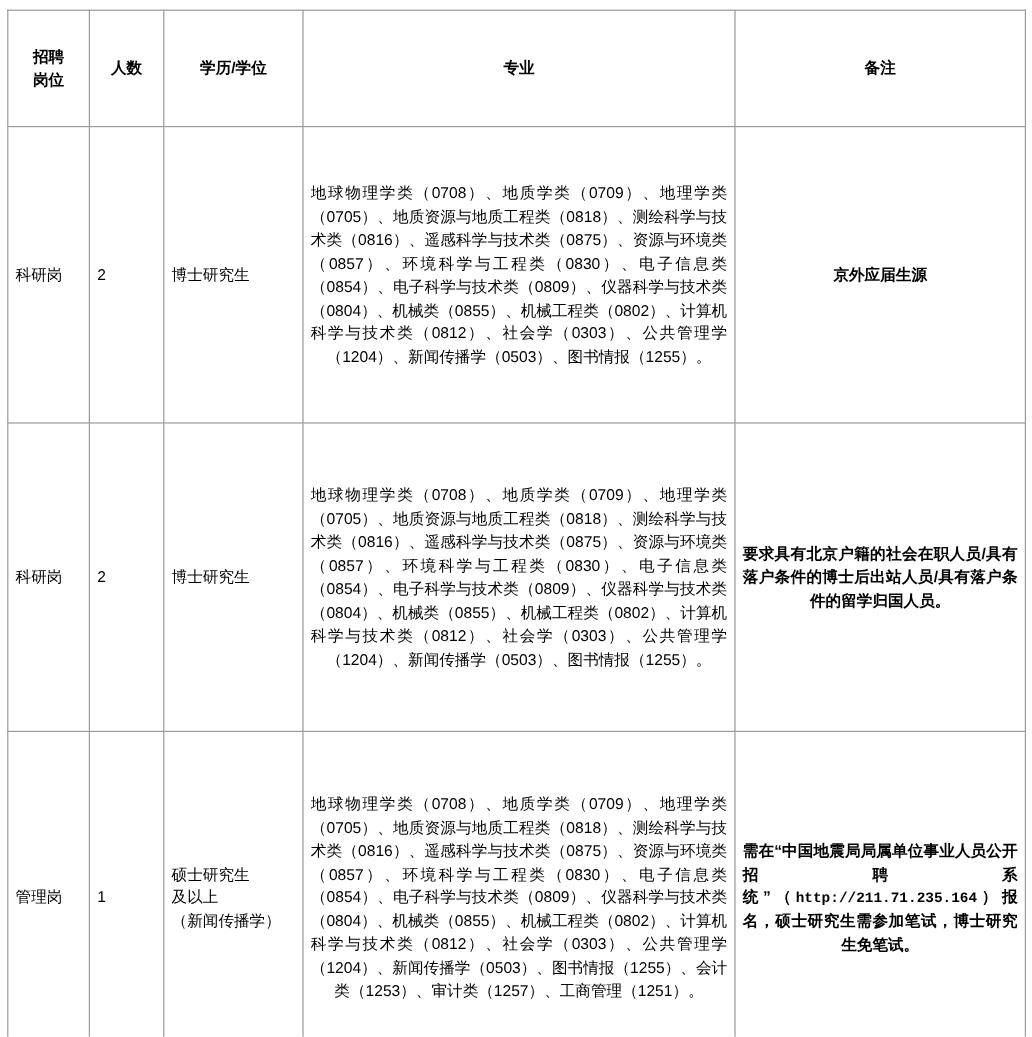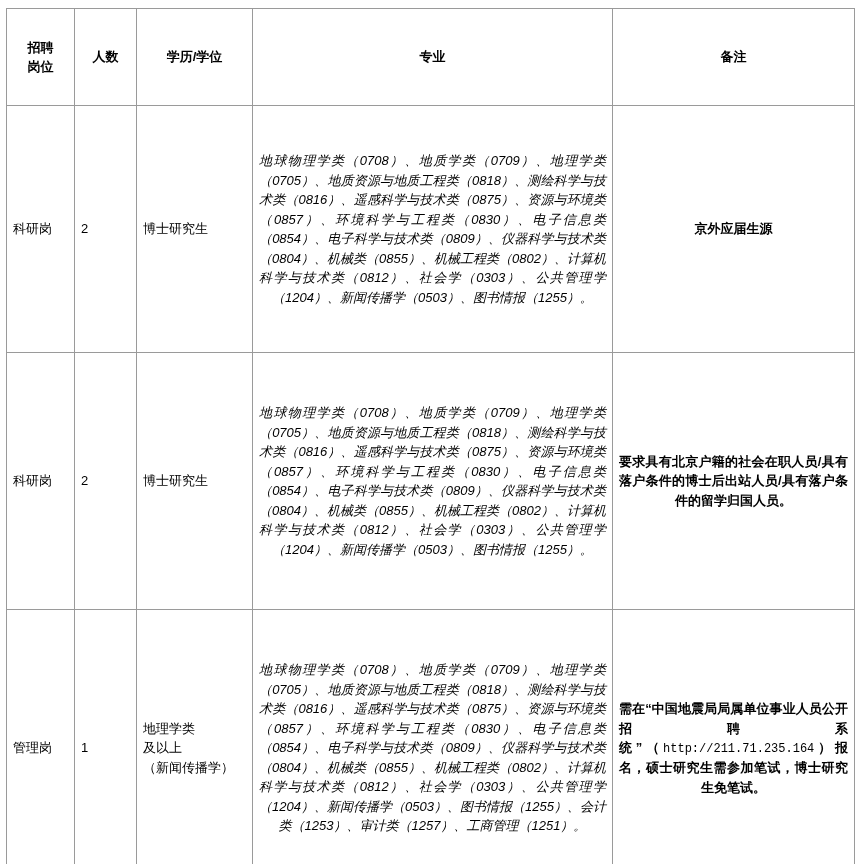--- a/index.html
+++ b/index.html
@@ -55,37 +55,36 @@
   td.degree .deg-line {
     display: block;
     font-family: Liberation Serif, serif;
   }
   td.major {
     text-align: justify;
     text-align-last: center;
     padding: 10px 14px;
     font-size: 12.5px;
     line-height: 1.95;
-    font-style: italic;
   }
   td.remark {
     text-align: justify;
     text-align-last: center;
     font-weight: bold;
     padding: 10px 14px;
     font-size: 13px;
     line-height: 1.95;
   }
   td.remark.center-only {
     text-align: left;
     text-align-last: center;
   }
   .mono {
     font-family: "Liberation Mono", "DejaVu Sans Mono", monospace;
-    font-weight: normal;
+    font-weight: bold;
     font-size: 12px;
   }
   tr.row1 td { height: 238px; }
   tr.row2 td { height: 248px; }
   tr.row3 td { height: 268px; }
 </style>
 </head>
 <body>
 
 <div class="sheet">
@@ -125,21 +124,21 @@
         <td class="degree">
           <span class="deg-line">博士研究生</span>
         </td>
         <td class="major">地球物理学类（0708）、地质学类（0709）、地理学类（0705）、地质资源与地质工程类（0818）、测绘科学与技术类（0816）、遥感科学与技术类（0875）、资源与环境类（0857）、环境科学与工程类（0830）、电子信息类（0854）、电子科学与技术类（0809）、仪器科学与技术类（0804）、机械类（0855）、机械工程类（0802）、计算机科学与技术类（0812）、社会学（0303）、公共管理学（1204）、新闻传播学（0503）、图书情报（1255）。</td>
         <td class="remark">要求具有北京户籍的社会在职人员/具有落户条件的博士后出站人员/具有落户条件的留学归国人员。</td>
       </tr>
       <tr class="row3">
         <td class="post">管理岗</td>
         <td class="count">1</td>
         <td class="degree">
-          <span class="deg-line">地理学类</span>
+          <span class="deg-line">硕士研究生</span>
           <span class="deg-line">及以上</span>
           <span class="deg-line">（新闻传播学）</span>
         </td>
         <td class="major">地球物理学类（0708）、地质学类（0709）、地理学类（0705）、地质资源与地质工程类（0818）、测绘科学与技术类（0816）、遥感科学与技术类（0875）、资源与环境类（0857）、环境科学与工程类（0830）、电子信息类（0854）、电子科学与技术类（0809）、仪器科学与技术类（0804）、机械类（0855）、机械工程类（0802）、计算机科学与技术类（0812）、社会学（0303）、公共管理学（1204）、新闻传播学（0503）、图书情报（1255）、会计类（1253）、审计类（1257）、工商管理（1251）。</td>
         <td class="remark"><span>需在“中国地震局局属单位事业人员公开招聘系统”（</span><span class="mono">http://211.71.235.164</span><span>）报名，硕士研究生需参加笔试，博士研究生免笔试。</span></td>
       </tr>
     </tbody>
   </table>
 </div>
 

